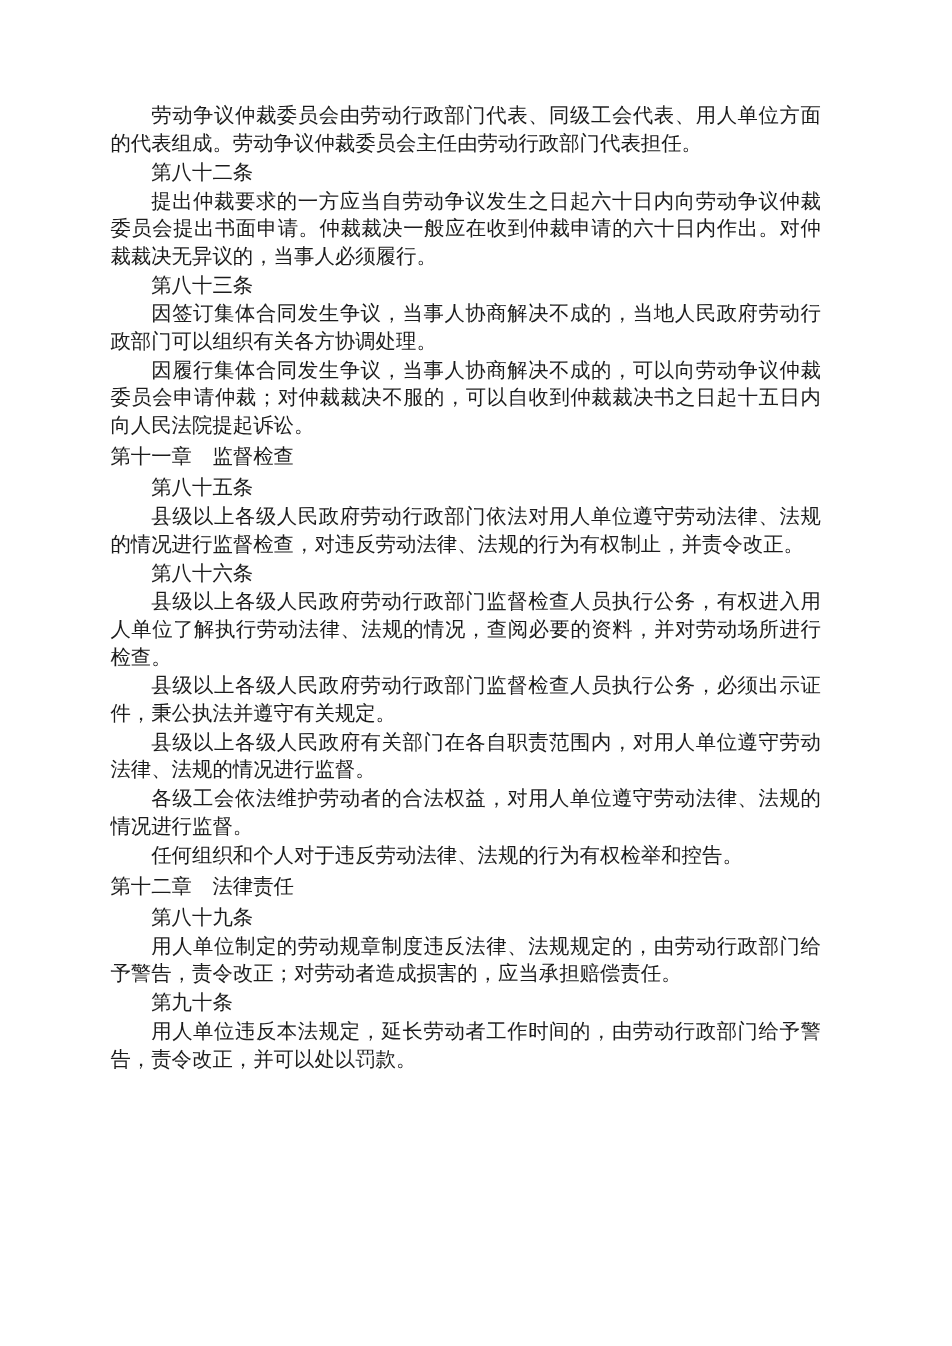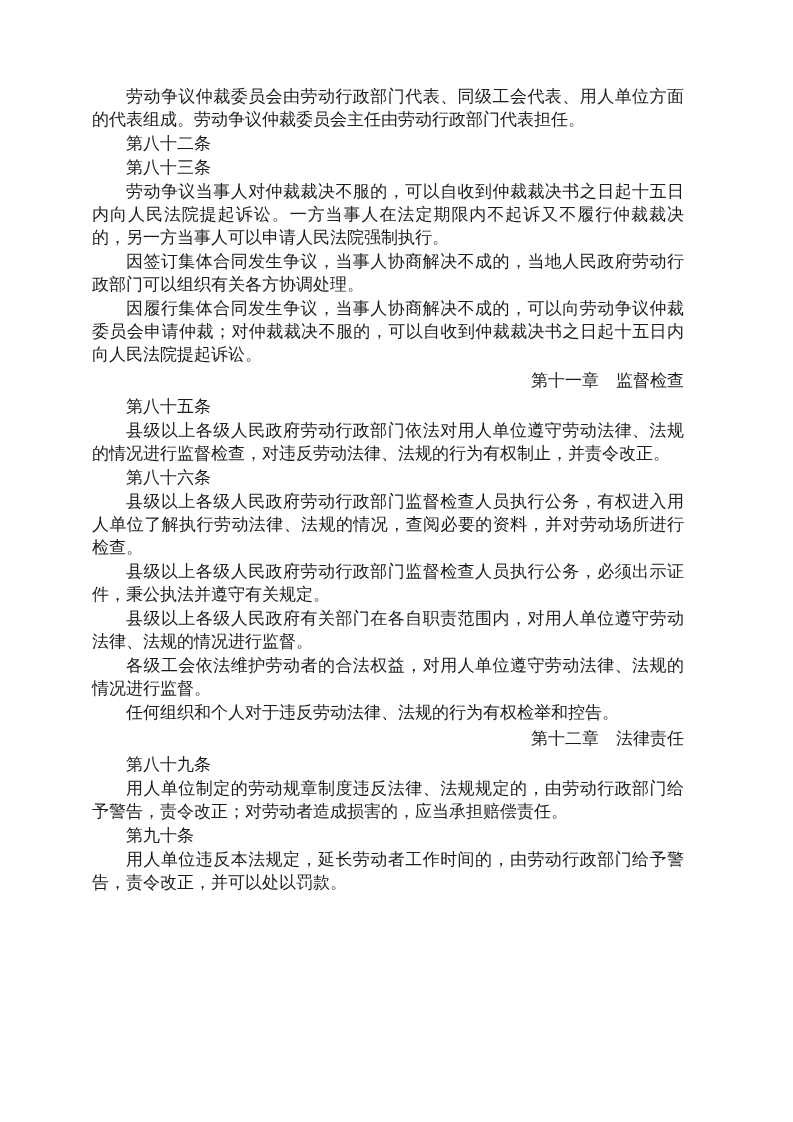--- a/index.html
+++ b/index.html
@@ -30,34 +30,34 @@
     margin: 1px 0;
     padding: 0;
   }
   p.block-body {
     text-indent: 2em;
   }
   p.block-article {
     text-indent: 2em;
   }
   p.block-chapter {
-    text-align: right;
+    text-align: left;
     text-indent: 0;
     margin: 3px 0;
   }
 </style>
 </head>
 <body>
 
 <div class="page">
   <div class="content" id="content">
       <p class="block-body">劳动争议仲裁委员会由劳动行政部门代表、同级工会代表、用人单位方面的代表组成。劳动争议仲裁委员会主任由劳动行政部门代表担任。</p>
       <p class="block-article">第八十二条</p>
+      <p class="block-body">提出仲裁要求的一方应当自劳动争议发生之日起六十日内向劳动争议仲裁委员会提出书面申请。仲裁裁决一般应在收到仲裁申请的六十日内作出。对仲裁裁决无异议的，当事人必须履行。</p>
       <p class="block-article">第八十三条</p>
-      <p class="block-body">劳动争议当事人对仲裁裁决不服的，可以自收到仲裁裁决书之日起十五日内向人民法院提起诉讼。一方当事人在法定期限内不起诉又不履行仲裁裁决的，另一方当事人可以申请人民法院强制执行。</p>
       <p class="block-body">因签订集体合同发生争议，当事人协商解决不成的，当地人民政府劳动行政部门可以组织有关各方协调处理。</p>
       <p class="block-body">因履行集体合同发生争议，当事人协商解决不成的，可以向劳动争议仲裁委员会申请仲裁；对仲裁裁决不服的，可以自收到仲裁裁决书之日起十五日内向人民法院提起诉讼。</p>
       <p class="block-chapter">第十一章　监督检查</p>
       <p class="block-article">第八十五条</p>
       <p class="block-body">县级以上各级人民政府劳动行政部门依法对用人单位遵守劳动法律、法规的情况进行监督检查，对违反劳动法律、法规的行为有权制止，并责令改正。</p>
       <p class="block-article">第八十六条</p>
       <p class="block-body">县级以上各级人民政府劳动行政部门监督检查人员执行公务，有权进入用人单位了解执行劳动法律、法规的情况，查阅必要的资料，并对劳动场所进行检查。</p>
       <p class="block-body">县级以上各级人民政府劳动行政部门监督检查人员执行公务，必须出示证件，秉公执法并遵守有关规定。</p>
       <p class="block-body">县级以上各级人民政府有关部门在各自职责范围内，对用人单位遵守劳动法律、法规的情况进行监督。</p>
       <p class="block-body">各级工会依法维护劳动者的合法权益，对用人单位遵守劳动法律、法规的情况进行监督。</p>

